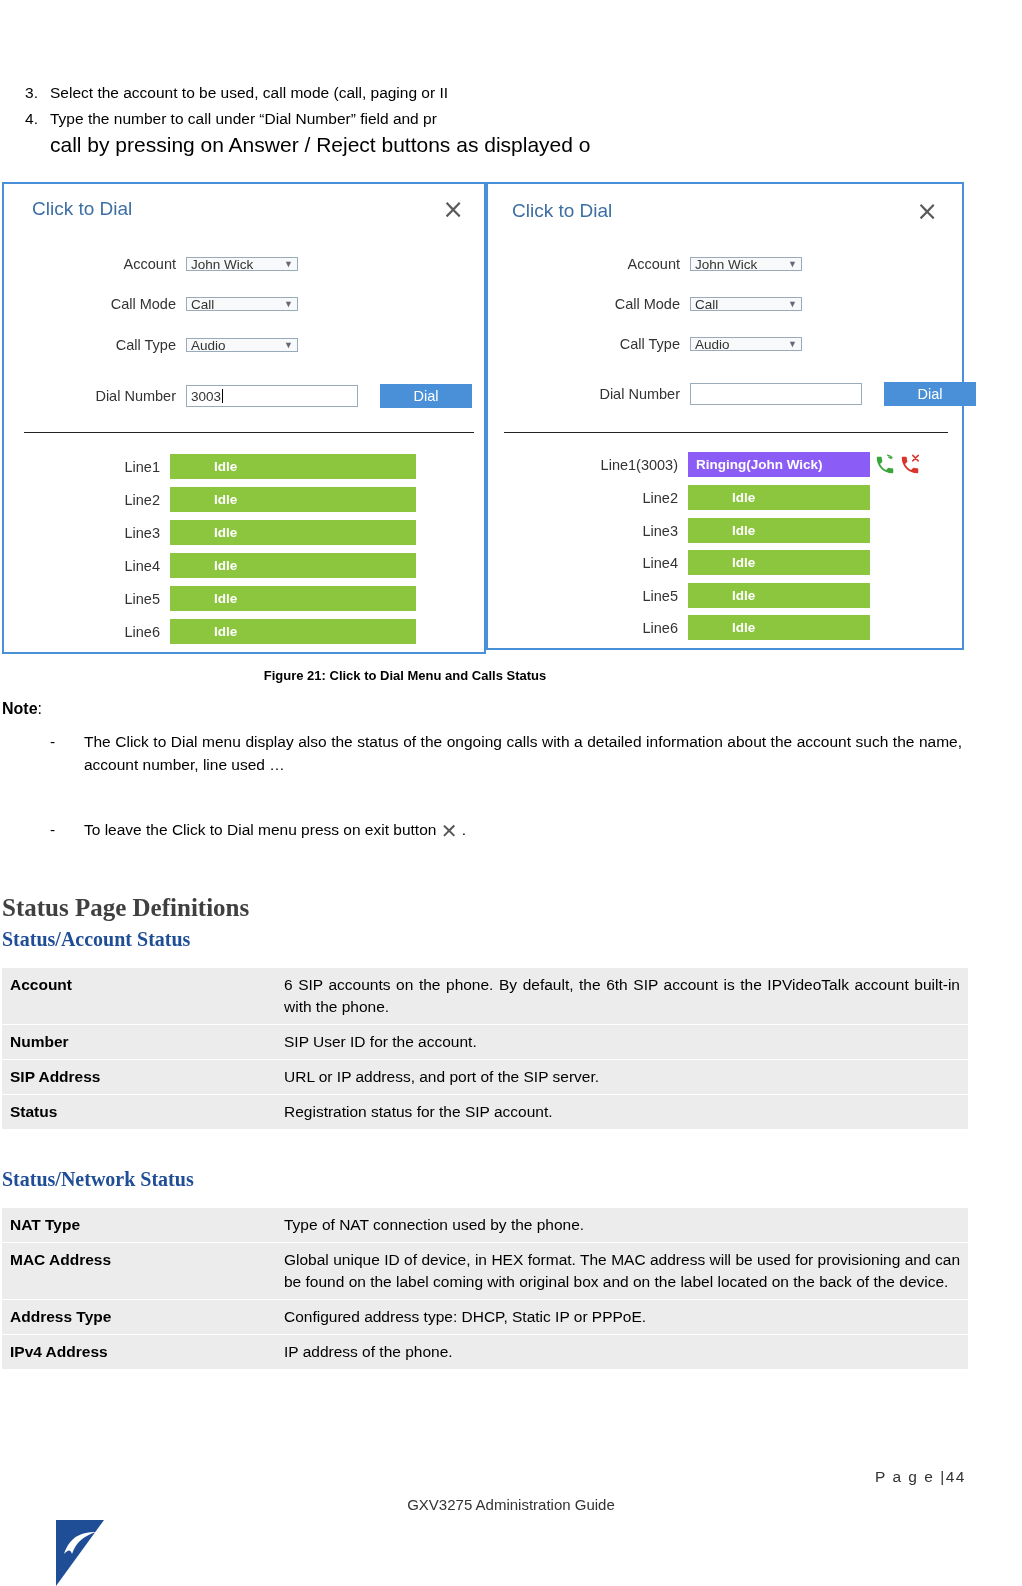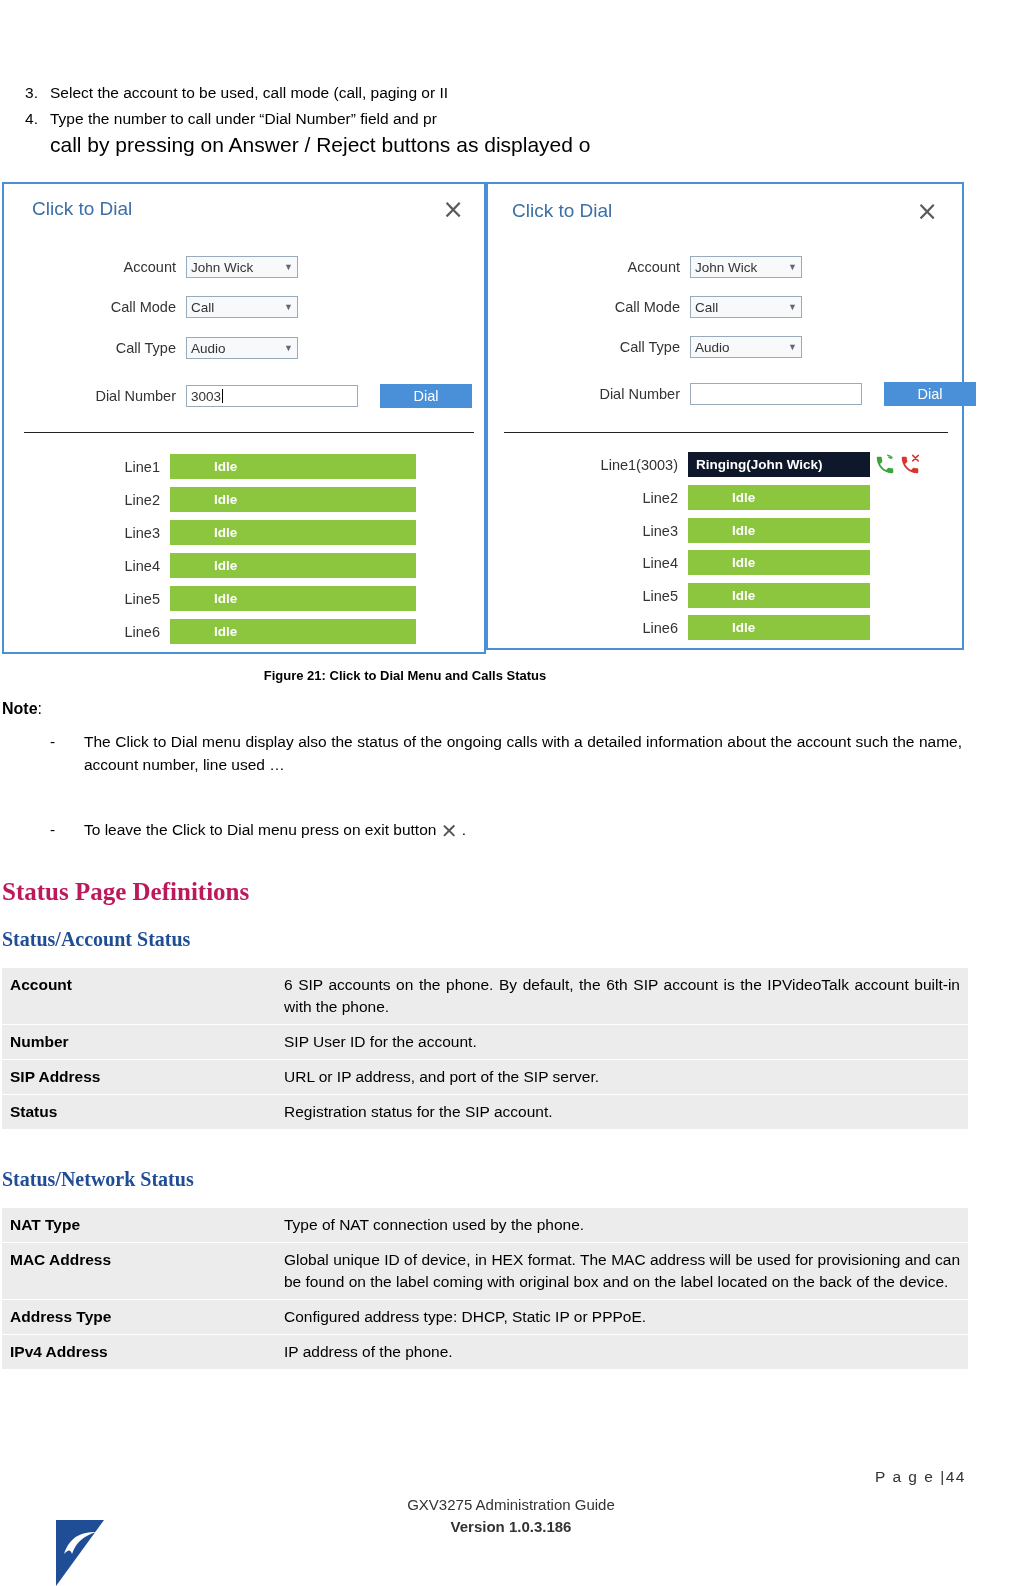--- a/index.html
+++ b/index.html
@@ -64,21 +64,21 @@
   .dlg-close {
     position:absolute; color:#5b5b5b; font-size:26px; line-height:1;
     font-family:"DejaVu Sans", sans-serif;
   }
   .frow { position:absolute; display:flex; align-items:center; }
   .flabel {
     font-family:"Liberation Sans", sans-serif; font-size:14.5px; color:#333;
     text-align:right; padding-right:10px;
   }
   .fselect {
-    border:1px solid #9ab; background:#f7f9fb; height:22px; width:112px;
+    border:1px solid #9ab; background:#f7f9fb; height:14px; width:112px;
     display:flex; align-items:center; justify-content:space-between;
     font-size:13.5px; color:#333; padding:0 4px; box-sizing:border-box;
   }
   .fselect .caret { color:#667; font-size:9px; }
   .finput {
     border:1px solid #9ab; background:#fff; height:22px; width:172px;
     font-size:13.5px; color:#333; padding:0 4px; box-sizing:border-box;
     display:flex; align-items:center;
   }
   .caret-blink { display:inline-block; width:1px; height:14px; background:#000; margin-left:1px; }
@@ -89,40 +89,40 @@
   }
   .divider { position:absolute; height:1px; background:#222; }
 
   .lrow { position:absolute; display:flex; align-items:center; }
   .lname { font-size:14.5px; color:#333; text-align:right; padding-right:10px; }
   .lstate {
     height:25px; display:flex; align-items:center; padding-left:8px;
     font-size:13.5px; color:#fff; font-weight:bold; box-sizing:border-box;
   }
   .state-idle { background:#8cc63e;padding-left:44px; }
-  .state-ring { background:#0f172a; }
+  .state-ring { background:#8b5cf6; }
   .call-icons { display:flex; align-items:center; gap:3px; margin-left:4px; }
 
   .fig-cap {
     position:absolute; top:668px; left:0; width:810px; text-align:center;
     font-size:13px; font-weight:bold; font-family:"Liberation Sans", sans-serif;
   }
 
   
   .note-label { position:absolute; top:700px; left:2px; font-size:16px; font-weight:bold; }
   .note-1 { position:absolute; top:730px; left:52px; width:912px; font-size:15.5px; line-height:23px; text-align:justify; }
   .note-1 .dash { position:absolute; left:-2px; }
   .note-2 { position:absolute; top:818px; left:52px; width:912px; font-size:15.5px; line-height:23px; }
   .note-2 .dash { position:absolute; left:-2px; }
   .inline-x { font-family:"DejaVu Sans", sans-serif; font-size:20px; color:#555; vertical-align:-3px; }
 
   
   .h1 {
     position:absolute; left:2px; font-family:"Liberation Serif", serif;
-    font-weight:bold; font-size:25px; color:#be185d;
+    font-weight:bold; font-size:25px; color:#404040;margin-top:16px;
   }
   .h2 {
     position:absolute; left:2px; font-family:"Liberation Serif", serif;
     font-weight:bold; font-size:20px; color:#1f4e96;
   }
 
   
   .tbl { position:absolute; left:2px; width:966px; border-collapse:collapse; }
   .tbl td {
     vertical-align:top; padding:6px 8px; font-size:15.5px; line-height:22px;
@@ -377,18 +377,17 @@
     <td class="v">IP address of the phone.</td>
   </tr>
 </tbody>
   </table>
 
 <div class="page-no">
   <span>P a g e  |</span><span>44</span>
 </div>
 <div class="footer-center">
   <div>GXV3275 Administration Guide</div>
-  <div style="font-weight:bold">Version 1.0.3.186</div>
 </div>
 <div class="footer-tri"></div>
 <svg style="position:absolute; left:60px; top:1528px;" width="40" height="40" viewBox="0 0 40 40">
   <path d="M4 26 C10 8, 22 4, 36 4 C24 8, 16 14, 12 26 C10 21, 8 22, 4 26 Z" fill="#ffffff"></path>
 </svg>
 
 </body></html>

